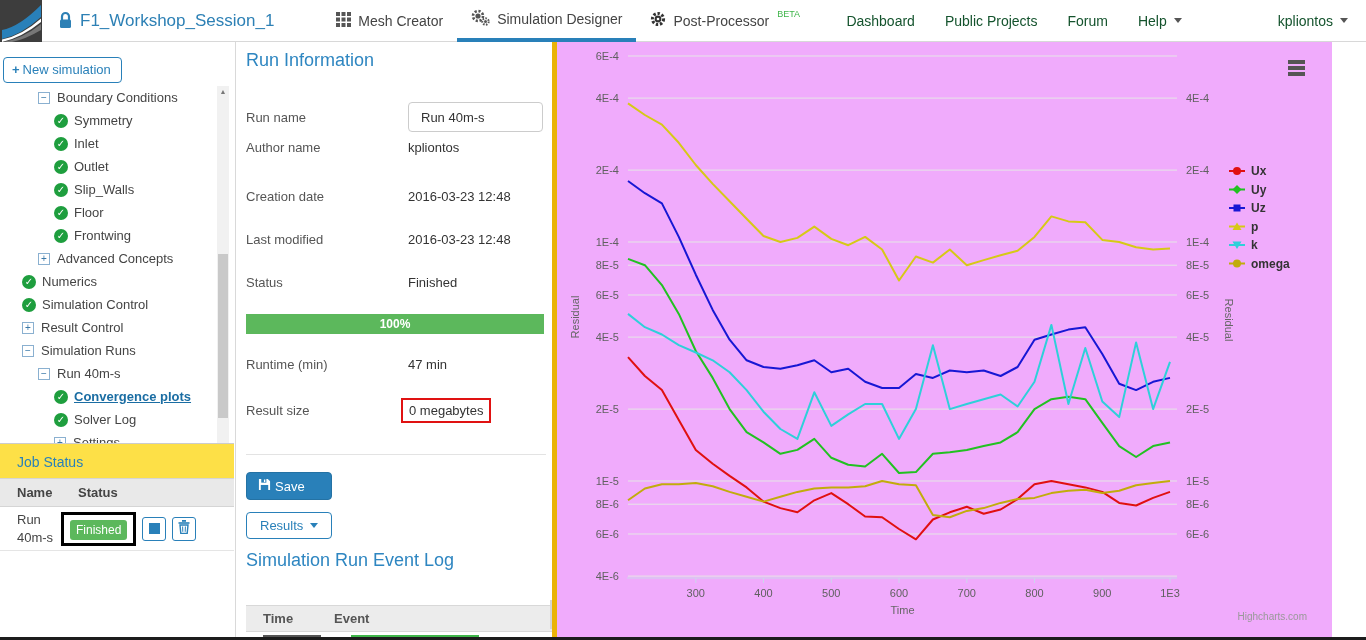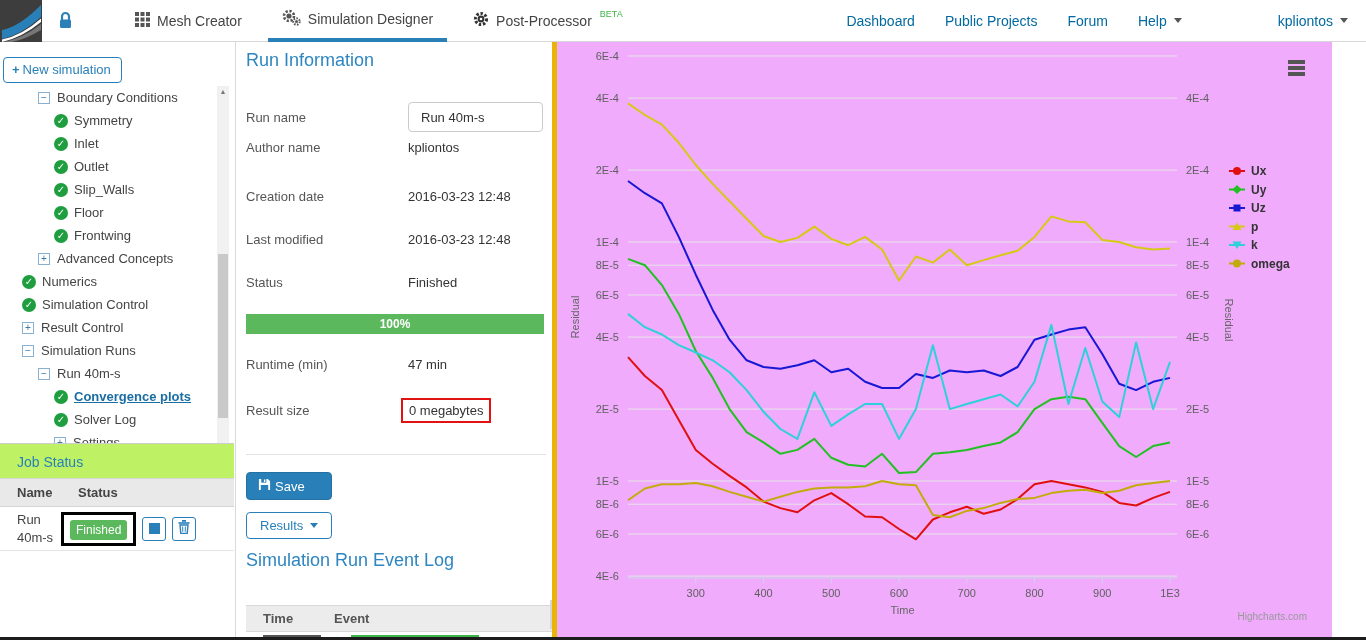--- a/index.html
+++ b/index.html
@@ -6,27 +6,27 @@
   html,body { width:1366px; height:640px; overflow:hidden; background:#fff;
     font-family:"Liberation Sans", sans-serif; }
   #app { position:relative; width:1366px; height:640px; background:#fff; }
 
   
   #topbar { position:absolute; top:0; left:0; width:1366px; height:42px;
     background:#fff; border-bottom:1px solid #d8d8d8; display:flex; align-items:center; }
   .logo { width:42px; height:42px; flex:0 0 42px; }
   .lock { margin-left:16px; display:flex; align-items:center; }
   .proj-title { margin-left:7px; font-size:17px; color:#2d80b5; }
-  .tabs { display:flex; margin-left:48px; height:42px;gap:12px; }
+  .tabs { display:flex; margin-left:48px; height:42px; }
   .tab { display:flex; align-items:center; gap:7px; padding:0 14px; height:42px;
     font-size:14px; color:#444; cursor:pointer; position:relative; }
   .tab.active { border-bottom:4px solid #2980b9;justify-content:center; }
   .beta { font-size:9px; color:#3eb549; position:relative; top:-7px; margin-left:1px; }
   .grow { flex:1; }
-  .nav-right { display:flex; align-items:flex-end; gap:30px; font-size:14px; color:#0369a1; margin-right:18px; }
+  .nav-right { display:flex; align-items:flex-end; gap:30px; font-size:14px; color:#14532d; margin-right:18px; }
   .nav-item { cursor:pointer; display:flex; align-items:center; gap:5px; }
   .caret { width:0; height:0; border-left:4px solid transparent; border-right:4px solid transparent;
     border-top:5px solid #555; display:inline-block; margin-left:2px; }
   .user-sep { width:36px; }
 
   
   #sidebar { position:absolute; top:42px; left:0; width:235px; height:595px; background:#fff; }
   .new-sim-btn { position:absolute; top:15px; left:3px; border:1px solid #2980b9; color:#2980b9;
     background:#fff; border-radius:4px; font-size:13px; padding:4px 10px 5px 8px; cursor:pointer;
     font-family:"Liberation Sans",sans-serif; }
@@ -43,21 +43,21 @@
   .tree-label.active { font-weight:bold; color:#1a6da3; text-decoration:underline; }
 
   
   .tree-scroll { position:absolute; left:217px; top:44px; width:12px; height:392px; background:#f1f1f1; }
   .tree-scroll .arr { position:absolute; left:0; width:12px; height:12px; font-size:7px; color:#777;
     text-align:center; line-height:12px; }
   .tree-scroll .thumb { position:absolute; left:1px; top:168px; width:10px; height:164px; background:#c9c9c9; }
 
   
   #jobstatus { position:absolute; top:401px; left:0; width:234px; border-top:1px solid #ccc; background:#fff; }
-  .js-title { color:#2980b9; font-size:14px; padding:10px 0 8px 17px; background:#bef264; }
+  .js-title { color:#2980b9; font-size:14px; padding:10px 0 8px 17px; background:#fde047; }
   .js-table-head { display:flex; background:#e9e9e9; border-top:1px solid #d5d5d5;
     border-bottom:1px solid #d5d5d5; font-size:13px; font-weight:bold; color:#444; }
   .js-th-name { width:78px; padding:6px 0 6px 17px; }
   .js-th-status { padding:6px 0; }
   .js-row { display:flex; align-items:center; border-bottom:1px solid #e5e5e5; padding:4px 0; }
   .js-name { width:60px; padding-left:17px; font-size:13px; color:#444; line-height:1.35; }
   .black-box { border:3px solid #000; padding:5px 6px; margin-left:1px; }
   .badge { background:#5cb85c; color:#fff; font-size:12px; border-radius:3px; padding:3px 6px; }
   .icon-btn { width:24px; height:24px; border:1px solid #2980b9; border-radius:3px; background:#fff;
     margin-left:6px; display:flex; align-items:center; justify-content:center; cursor:pointer; }
@@ -130,20 +130,21 @@
         <path d="M2 39.5 Q 22 35.5 41 18.5 L41 22 Q 22 37.5 2 42 Z" fill="#ffffff"></path>
         <path d="M3 42 Q 23 38.5 41 24 L41 30 Q 26 39 12 42 Z" fill="#777777"></path>
       </svg>
     </span>
     <span class="lock">
       <svg width="15" height="19" viewBox="0 0 15 19">
         <path d="M4 9 V5.5 a3.5 3.5 0 0 1 7 0 V9" fill="none" stroke="#2d80b5" stroke-width="2.2"></path>
         <rect x="2" y="8.5" width="11" height="8.5" rx="1.5" fill="#2d80b5"></rect>
       </svg>
     </span>
+    <span class="proj-title">F1_Workshop_Session_1</span>
 
     <div class="tabs">
       <div class="tab">
         <span>
           <svg width="15" height="15" viewBox="0 0 15 15">
             <g fill="#555">
               <rect x="0" y="0" width="4" height="4"></rect>
                 <rect x="5.5" y="0" width="4" height="4"></rect>
                 <rect x="11" y="0" width="4" height="4"></rect>
               <rect x="0" y="5.5" width="4" height="4"></rect>

